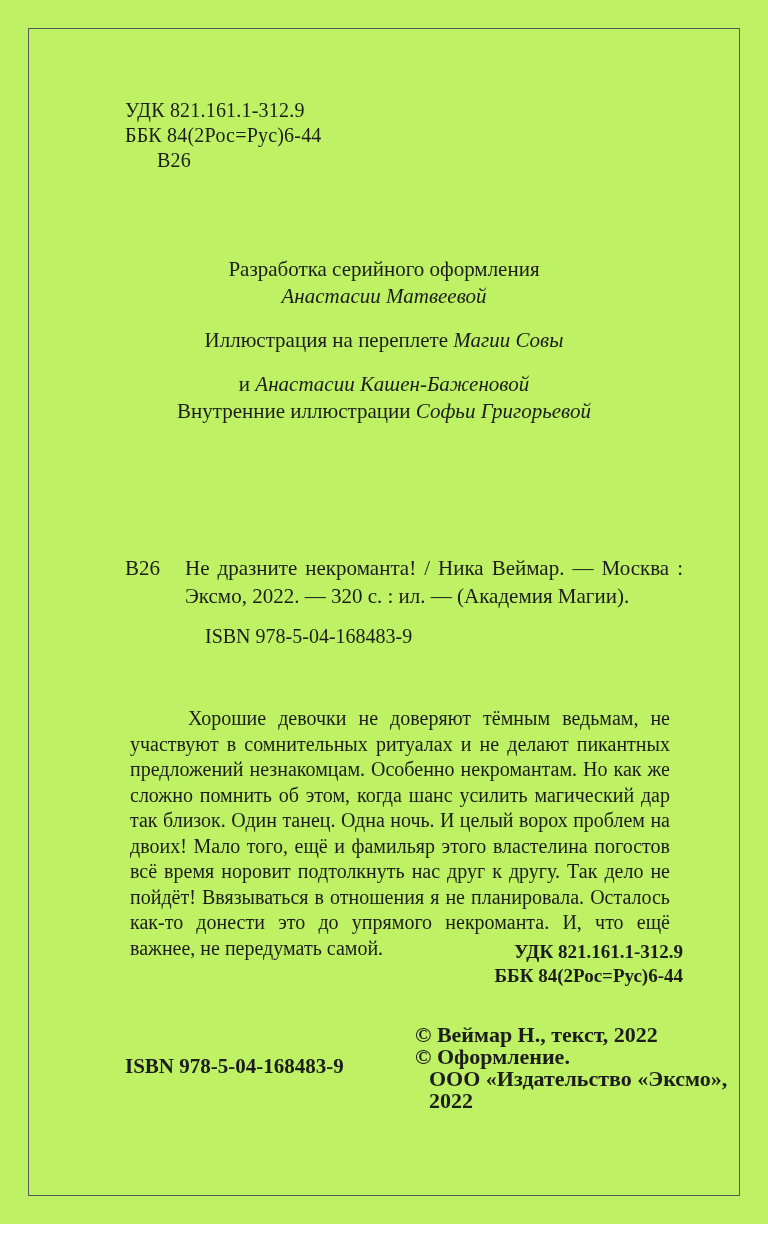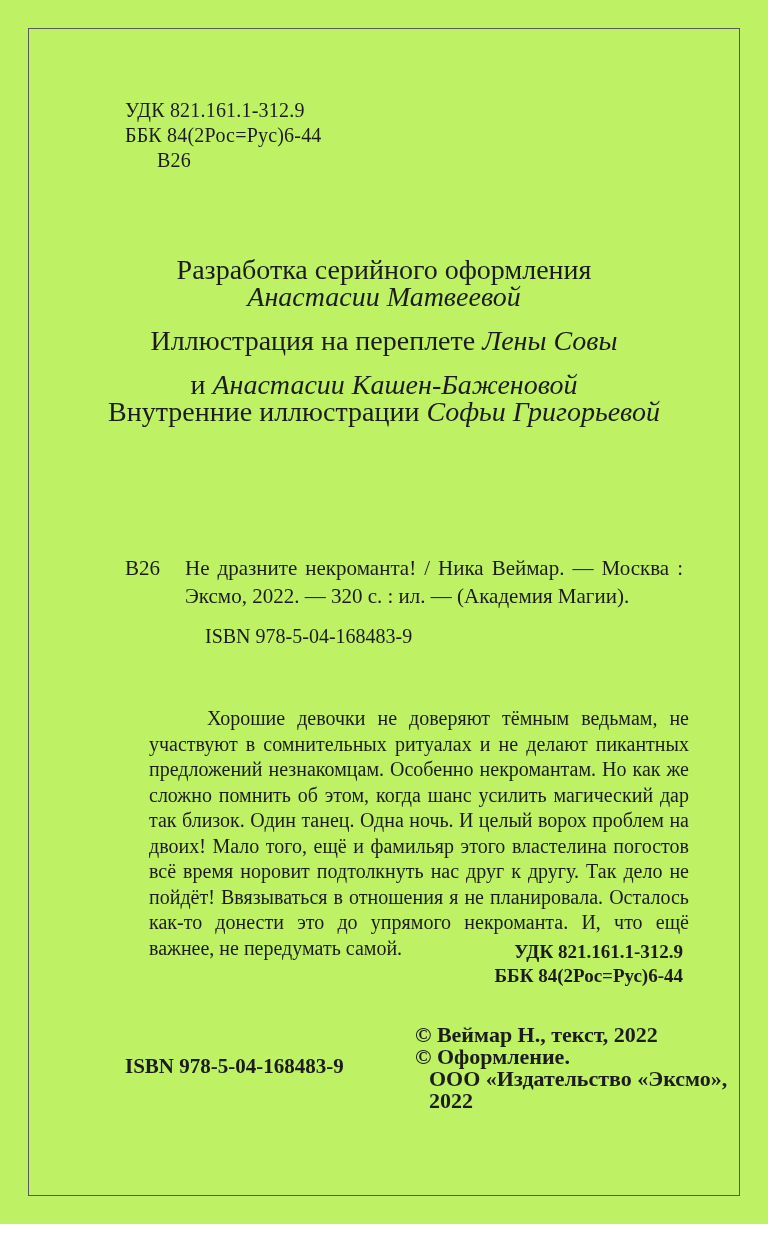--- a/index.html
+++ b/index.html
@@ -29,21 +29,21 @@
   }
   .top-block .code { padding-left: 32px; }
 
   
   .credits {
     position: absolute;
     left: 0;
     right: 0;
     top: 256px;
     text-align: center;
-    font-size: 28px;
+    font-size: 21px;
     line-height: 27px;
   }
   .credits .gap { height: 17px; }
   .italic { font-style: italic; }
 
   
   .catalog {
     position: absolute;
     left: 125px;
     top: 554px;
@@ -53,21 +53,21 @@
   }
   .catalog .author { margin-left: 60px; font-weight: bold; }
   .catalog .entry { position: relative; }
   .catalog .entry .card-code { position: absolute; left: 0; top: 0; }
   .catalog .entry .desc { display: block; margin-left: 60px; text-align: justify; }
   .catalog .isbn-line { margin-left: 80px; margin-top: 12px; font-size: 20px; }
 
   
   .annotation {
     position: absolute;
-    left: 149px;
+    left: 130px;
     top: 706px;
     width: 540px;
     font-size: 20px;
     line-height: 25.5px;
     text-align: justify;
     text-indent: 58px;
   }
 
   
   .codes-right {
@@ -107,21 +107,21 @@
   <div class="top-block">
     <div>УДК 821.161.1-312.9</div>
     <div>ББК 84(2Рос=Рус)6-44</div>
     <div class="code">В26</div>
   </div>
 
   <div class="credits">
     <div>Разработка серийного оформления</div>
     <div class="italic">Анастасии Матвеевой</div>
     <div class="gap"></div>
-    <div><span>Иллюстрация на переплете </span><span class="italic">Лены Совы</span></div>
+    <div><span>Иллюстрация на переплете </span><span class="italic">Магии Совы</span></div>
     <div class="gap"></div>
     <div><span>и </span><span class="italic">Анастасии Кашен-Баженовой</span></div>
     <div><span>Внутренние иллюстрации </span><span class="italic">Софьи Григорьевой</span></div>
   </div>
 
   <div class="catalog">
     <div class="entry">
       <span class="card-code">В26</span>
       <span class="desc">Не дразните некроманта! / Ника Веймар. — Москва : Эксмо, 2022. — 320 с. : ил. — (Академия Магии).</span>
     </div>

